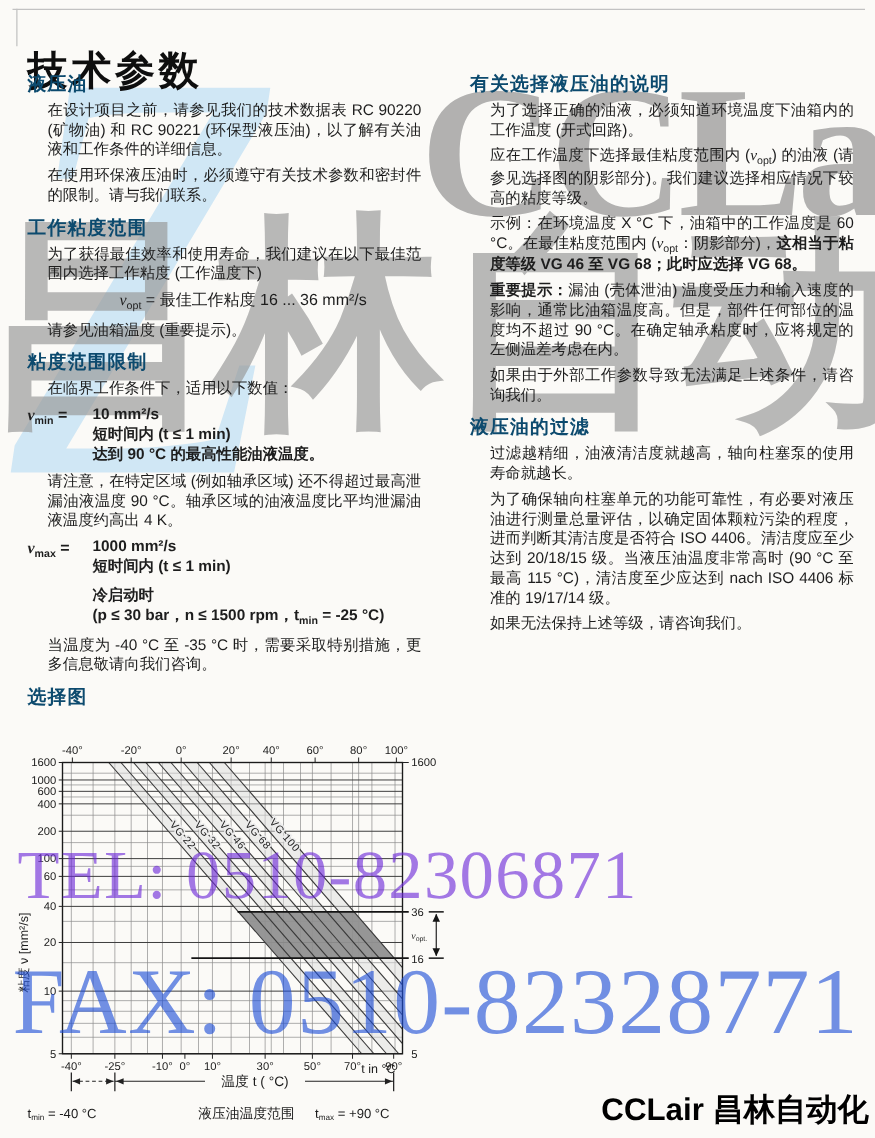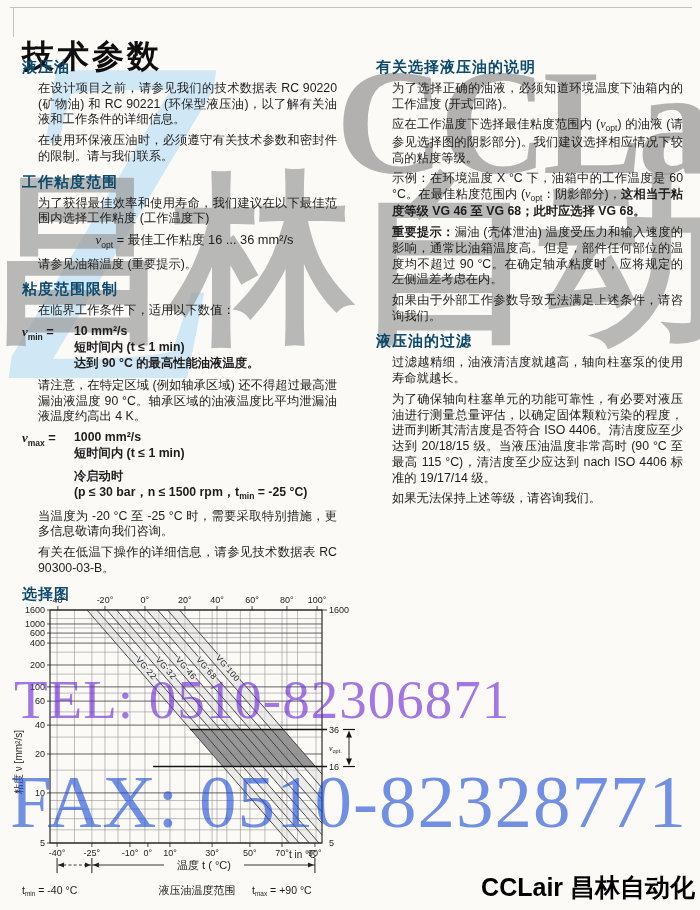--- a/index.html
+++ b/index.html
@@ -76,22 +76,21 @@
     <div class="def">
       <div class="def-sym"><span class="nu">ν</span><sub>max</sub><span> =</span></div>
       <div class="def-lines">
         <div><span>1000 mm²/s</span></div>
         <div><span>短时间内 (t ≤ 1 min)</span></div>
         <div class="def-gap"></div>
         <div><span>冷启动时</span></div>
         <div><span>(p ≤ 30 bar，n ≤ 1500 rpm，t</span><sub>min</sub><span> = -25 °C)</span></div>
       </div>
     </div>
-    <p><span>当温度为 -20 °C 至 -25 °C 时，需要采取特别措施，更多信息敬请向我们咨询。</span></p>
-    <p><span>有关在低温下操作的详细信息，请参见技术数据表 RC 90300-03-B。</span></p>
+    <p><span>当温度为 -40 °C 至 -35 °C 时，需要采取特别措施，更多信息敬请向我们咨询。</span></p>
     <h3 class="sec">选择图</h3>
   </div>
 <div class="col" id="col-right">
     <h3 class="sec">有关选择液压油的说明</h3>
     <p><span>为了选择正确的油液，必须知道环境温度下油箱内的工作温度 (开式回路)。</span></p>
     <p><span>应在工作温度下选择最佳粘度范围内 (</span><span class="nu">ν</span><sub>opt</sub><span>) 的油液 (请参见选择图的阴影部分)。我们建议选择相应情况下较高的粘度等级。</span></p>
     <p><span>示例：在环境温度 X °C 下，油箱中的工作温度是 60 °C。在最佳粘度范围内 (</span><span class="nu">ν</span><sub>opt</sub><span>：阴影部分)，</span><b>这相当于粘度等级 VG 46 至 VG 68；此时应选择 VG 68。</b></p>
     <p><b>重要提示：</b><span>漏油 (壳体泄油) 温度受压力和输入速度的影响，通常比油箱温度高。但是，部件任何部位的温度均不超过 90 °C。在确定轴承粘度时，应将规定的左侧温差考虑在内。</span></p>
     <p><span>如果由于外部工作参数导致无法满足上述条件，请咨询我们。</span></p>
     <h3 class="sec">液压油的过滤</h3>

